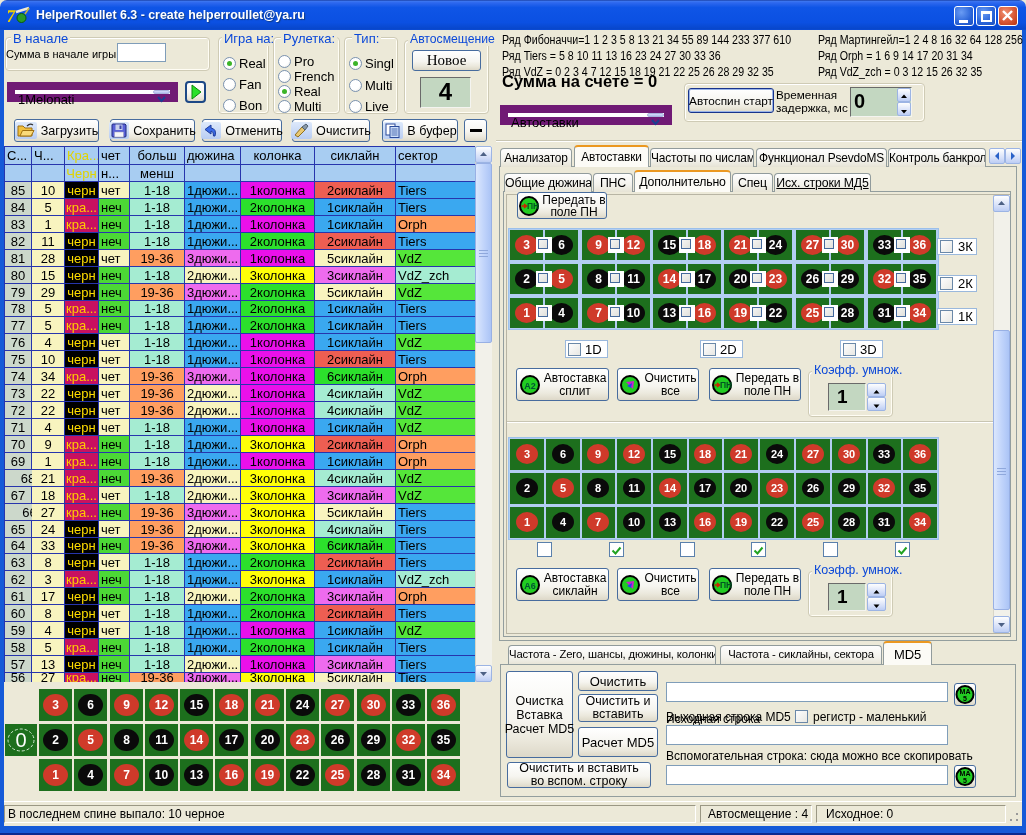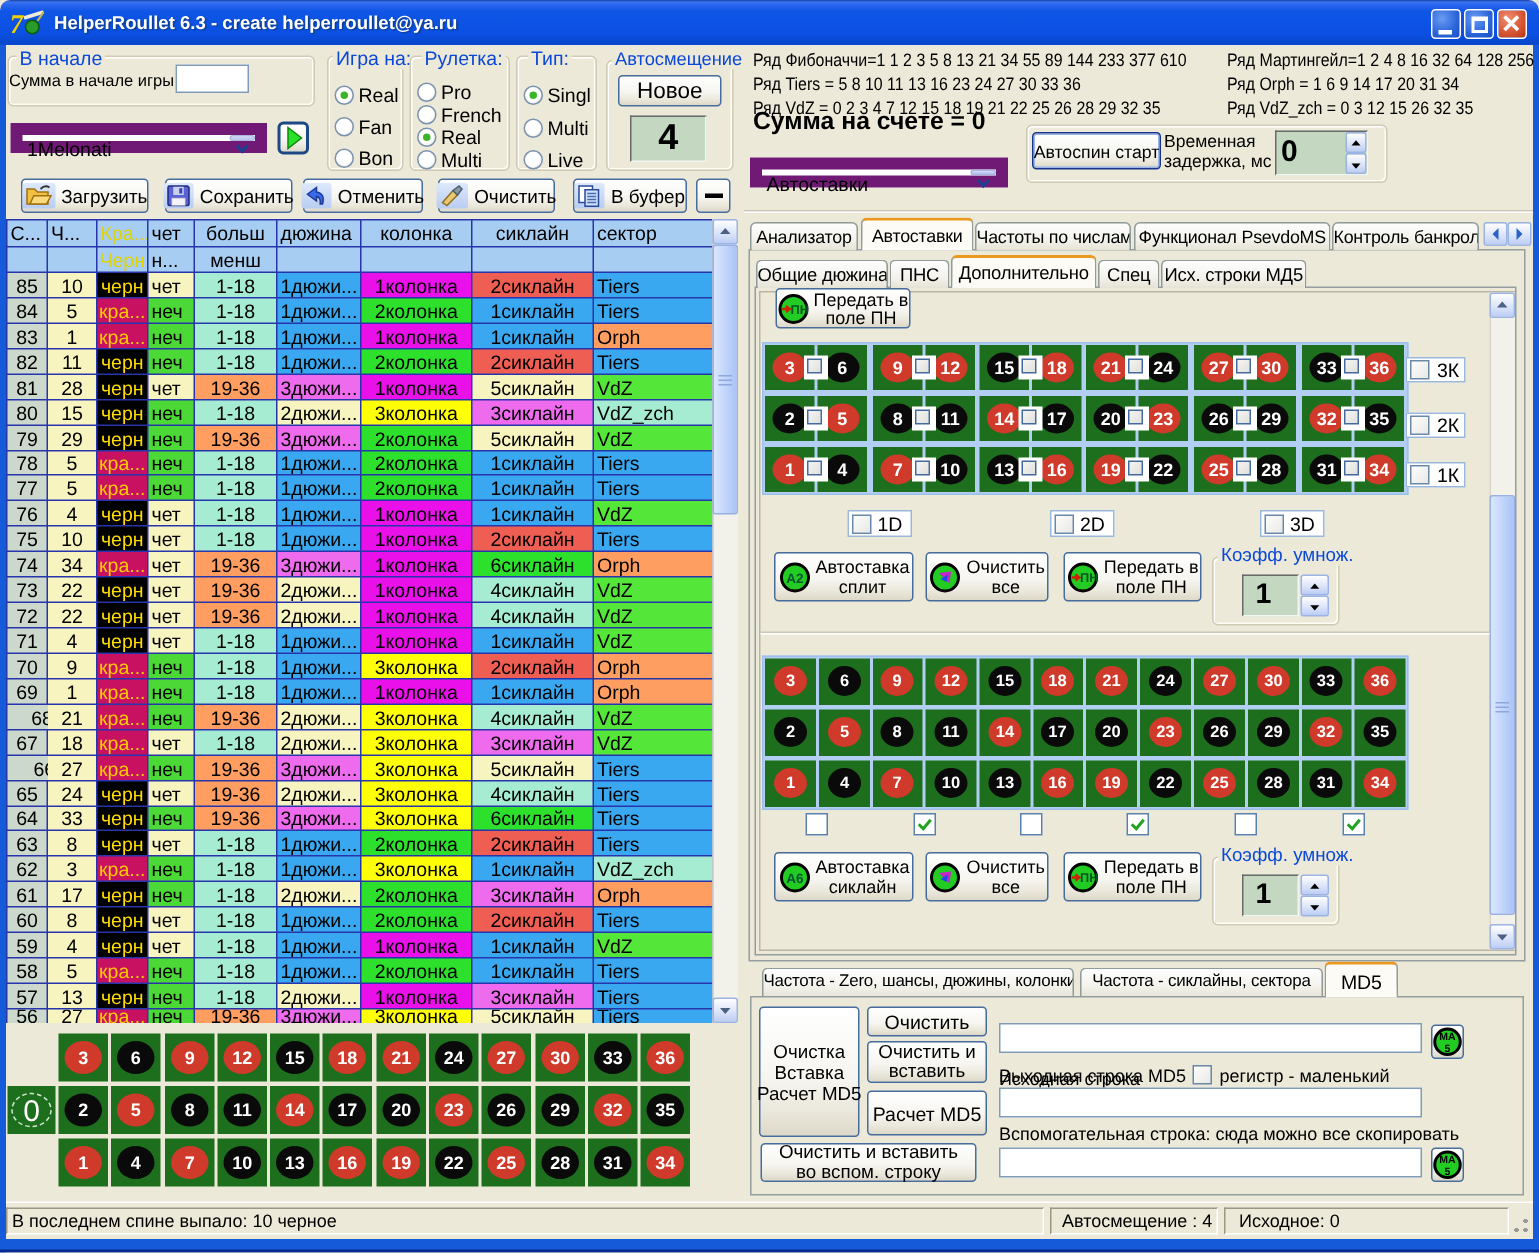--- a/index.html
+++ b/index.html
@@ -120,21 +120,21 @@
 <div class="abs radio" style="left:349px;top:57px">
     <div class="rdot"></div>
   </div>
 <div class="abs t13" style="left:365px;top:56px;">Singl</div>
 <div class="abs radio" style="left:349px;top:79px"></div>
 <div class="abs t13" style="left:365px;top:78px;">Multi</div>
 <div class="abs radio" style="left:349px;top:100px"></div>
 <div class="abs t13" style="left:365px;top:99px;">Live</div>
 <div class="abs gb" style="left:404px;top:40px;width:85px;height:74px;"></div>
 <div class="abs gbl" style="left:408px;top:32px;font-size:12.2px;">Автосмещение</div>
-<div class="abs btn" style="left:412px;top:50px;width:69px;height:21px;">
+<div class="abs btn" style="left:412px;top:50px;width:69px;height:21px;font-family:Liberation Serif, serif;">
     <span style="font-size:15px">Новое</span>
   </div>
 <div class="abs greenbox" style="left:420px;top:77px;width:51px;height:31px;">
     <div style="font-size:24px;font-weight:bold;text-align:center;margin-top:0px">4</div>
   </div>
 <div class="abs btn" style="left:14px;top:119px;width:85px;height:23px;">
     <span style="background:linear-gradient(#dde9fb,#b9cdf2);border-radius:2px;padding:1px 2px;display:flex;align-items:center">
       <svg width="18" height="15">
         <path d="M1 13 L1 3 L6 3 L8 5 L15 5 L15 13 Z" fill="#f0c040" stroke="#a07010"></path>
         <path d="M3 13 L5.5 7.5 L17 7.5 L14 13 Z" fill="#fada7a" stroke="#a07010"></path>
@@ -711,21 +711,21 @@
       <path d="M9 3 L5 7 L9 11 Z" fill="#2a62c8"></path>
     </svg></div>
 <div class="abs sbbtn" style="left:1005px;top:148px;width:16px;height:16px;"><svg width="14" height="14">
       <path d="M5 3 L9 7 L5 11 Z" fill="#2a62c8"></path>
     </svg></div>
 <div class="abs tabpage" style="left:503px;top:191px;width:508px;height:446px;"></div>
 <div class="abs tab" style="left:504px;top:173px;width:88px;height:19px;padding-top:2px;font-size:12.3px;">Общие дюжина</div>
 <div class="abs tab" style="left:593px;top:173px;width:40px;height:19px;padding-top:2px;font-size:12.3px;">ПНС</div>
 <div class="abs tab act" style="left:634px;top:170px;width:97px;height:22px;padding-top:3px;font-size:12.3px;">Дополнительно</div>
 <div class="abs tab" style="left:732px;top:173px;width:41px;height:19px;padding-top:2px;font-size:12.3px;">Спец</div>
-<div class="abs tab" style="left:774px;top:173px;width:97px;height:19px;padding-top:2px;font-size:12.3px;">Исх. строки МД5</div>
+<div class="abs tab" style="left:774px;top:173px;width:97px;height:19px;padding-top:2px;font-size:12.3px;text-decoration:underline;">Исх. строки МД5</div>
 <div class="abs" style="left:506px;top:194px;width:504px;height:440px;border:1px solid #b8b5a4;background:#ece9d8"></div>
 <div class="abs sbtrack" style="left:993px;top:195px;width:17px;height:438px;"></div>
 <div class="abs sbbtn" style="left:993px;top:195px;width:17px;height:17px;"><svg width="15" height="15">
       <path d="M4 9 L7.5 5 L11 9 Z" fill="#4d6185"></path>
     </svg></div>
 <div class="abs sbbtn" style="left:993px;top:616px;width:17px;height:17px;"><svg width="15" height="15">
       <path d="M4 6 L7.5 10 L11 6 Z" fill="#4d6185"></path>
     </svg></div>
 <div class="abs sbthumb" style="left:993px;top:330px;width:17px;height:280px;">
     <div class="grip" style="top:137px"></div>

